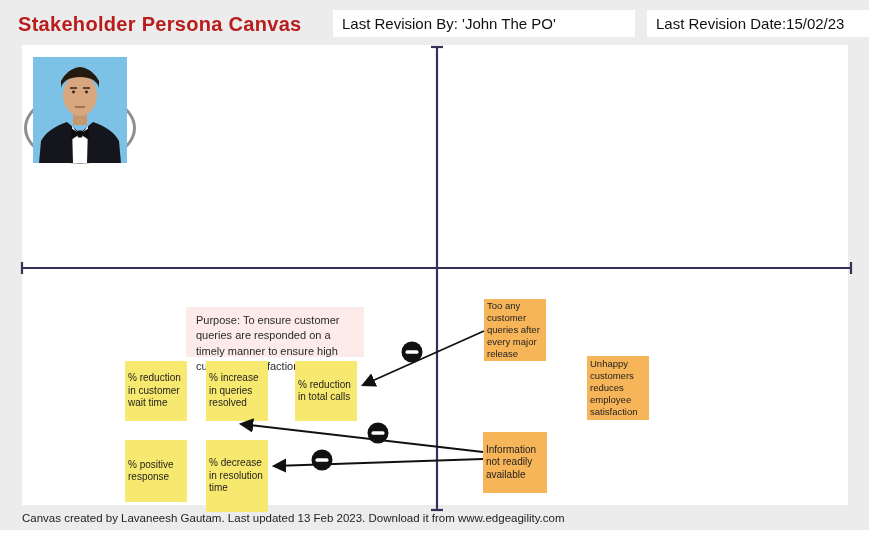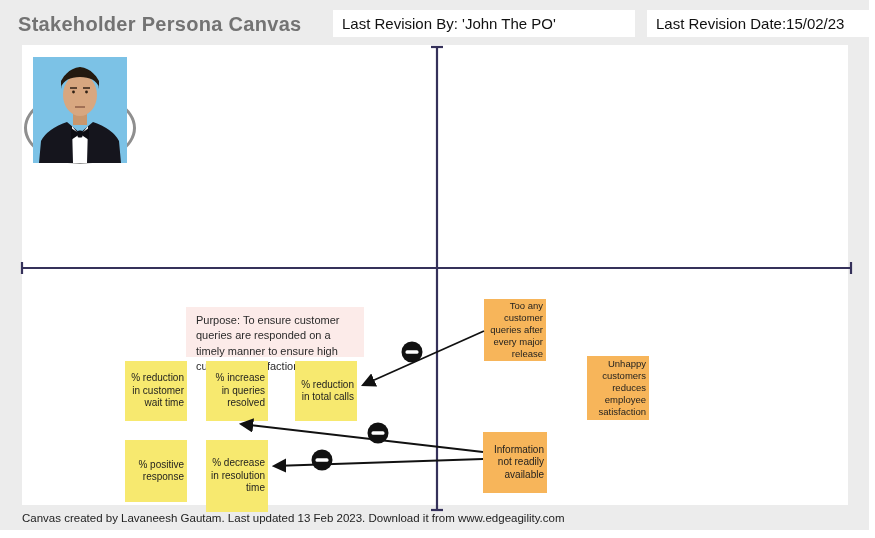--- a/index.html
+++ b/index.html
@@ -1,27 +1,27 @@
 <!DOCTYPE html>
 <html><head>
 <meta charset="utf-8">
 <style>
   html,body{margin:0;padding:0;}
   body{font-family:"Liberation Sans", sans-serif; background:#ffffff;}
   #root{position:relative;width:875px;height:538px;background:#ececec;overflow:hidden;}
   .abs{position:absolute;}
   .canvas-sheet{left:22px;top:45px;width:826px;height:460px;background:#ffffff;}
-  .page-title{left:18px;top:13px;font-size:20px;font-weight:700;color:#737373;letter-spacing:0.3px;}
+  .page-title{left:18px;top:13px;font-size:20px;font-weight:700;color:#b91c1c;letter-spacing:0.3px;}
   .info-box{background:#ffffff;height:27px;display:flex;align-items:center;padding:0 9px;font-size:15px;color:#111;white-space:nowrap;}
   .badge{width:28px;height:28px;border-radius:50%;background:#7f7f7f;color:#ffffff;font-weight:700;
          display:flex;align-items:center;justify-content:center;font-size:16px;}
   .flabel{font-size:13px;font-weight:700;color:#1d1d1d;text-align:center;width:84px;}
   .fvalue{font-size:14.5px;color:#222;}
   .qlabel{font-size:14px;font-weight:700;color:#1d1d1d;}
-  .note{display:flex;align-items:center;justify-content:center;text-align:right;
+  .note{display:flex;align-items:center;justify-content:center;text-align:left;
         font-size:10px;line-height:1.25;color:#1e1e1e;padding:3px;box-sizing:border-box;}
   .note-yellow{background:#f7e96f;}
   .note-orange{background:#f7b55a;}
   .pink-note{background:#fcebe9;color:#2a2a2a;font-size:11px;line-height:1.4;padding:6px 10px;box-sizing:border-box;}
   .persona-ring{width:112px;height:72px;border:3px solid #8f8f8f;border-radius:50%;box-sizing:border-box;}
   .footer-band{left:0;top:505px;width:875px;height:25px;background:#ececec;display:flex;align-items:center;}
   .footer-text{margin-left:22px;font-size:11.5px;color:#222;text-align:center;}
   .white-strip-bottom{left:0;top:530px;width:875px;height:8px;background:#ffffff;}
   .white-strip-right{left:869px;top:0;width:6px;height:538px;background:#ffffff;}
   .nowrap{white-space:nowrap;}

